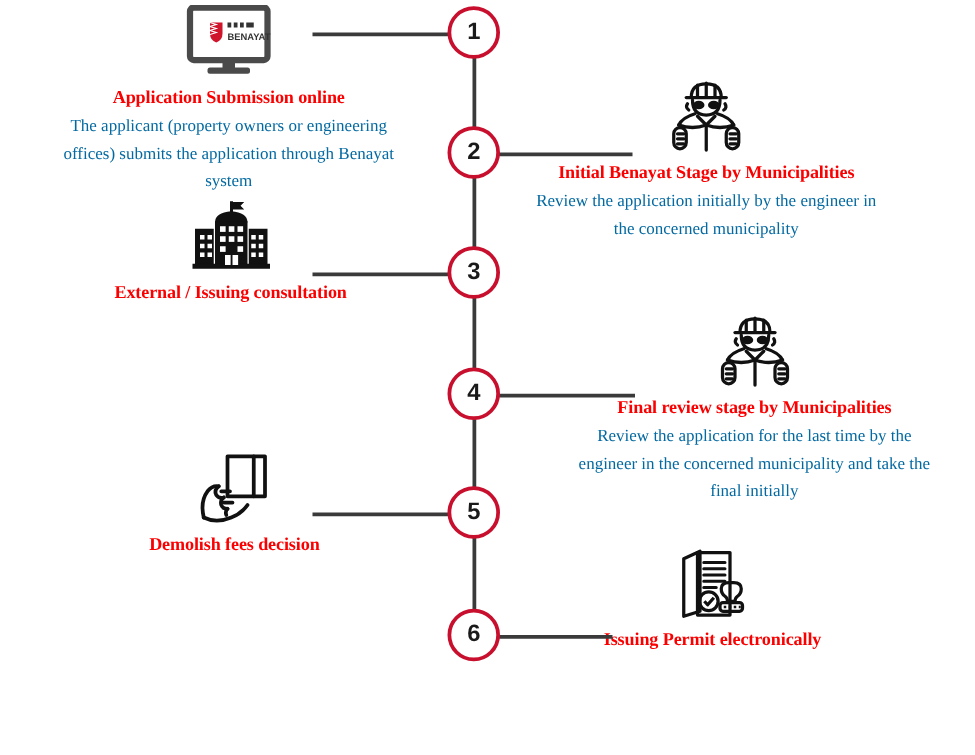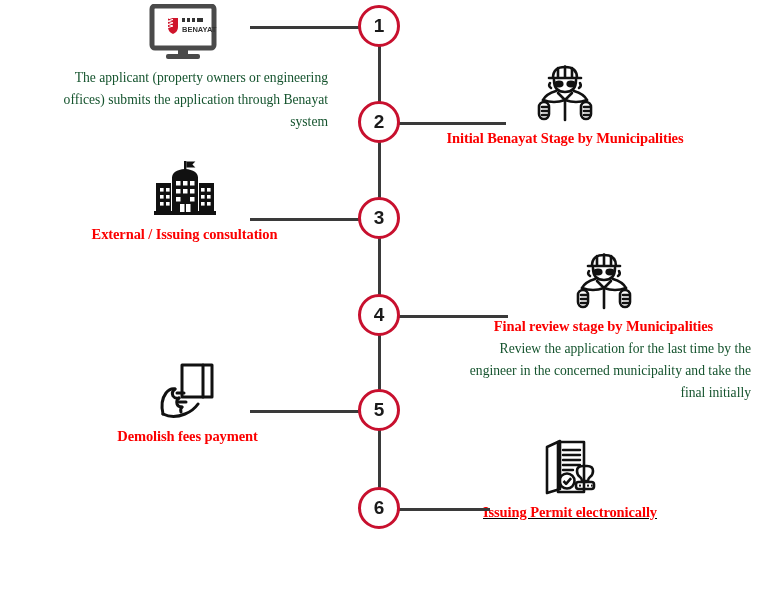--- a/index.html
+++ b/index.html
@@ -69,33 +69,33 @@
   .block .heading {
     color: #fb0000;
     font-weight: 700;
     font-size: 14.5px;
     text-align: center;
     margin-top: 6px;
     letter-spacing: -0.1px;
     line-height: 1.2;
   }
   .block .body {
-    color: #14532d;
+    color: #0369a1;
     font-size: 13.6px;
-    text-align: right;
+    text-align: center;
     line-height: 1.62;
     margin-top: 3px;
   }
 
   .b1 { left: 38px;  top: 2px;   width: 290px; }
   .b2 { left: 420px; top: 62px;  width: 290px; }
   .b3 { left: 12px;  top: 158px; width: 345px; }
   .b4 { left: 420px; top: 250px; width: 295px; margin-left: 36px; }
   .b5 { left: 45px;  top: 360px; width: 285px; }
-  .b6 { left: 424px; top: 436px; width: 292px; text-decoration: underline; }
+  .b6 { left: 424px; top: 436px; width: 292px; }
 
   svg { display: block; }
 </style>
 </head>
 <body>
 
 <div id="flow">
 
   <div class="spine"></div>
 
@@ -136,20 +136,21 @@
           <rect x="38" y="14" width="3" height="4"></rect>
             <rect x="43" y="14" width="3" height="4"></rect>
           <rect x="48" y="14" width="3" height="4"></rect>
             <rect x="53" y="14" width="6" height="4"></rect>
         </g>
         <text x="38" y="28" font-family="Liberation Sans, sans-serif" font-size="7.5" font-weight="700" fill="#333333">BENAYAT</text>
         <rect x="34" y="44" width="10" height="8" fill="#4a4a4a"></rect>
         <rect x="22" y="50" width="34" height="5" rx="2" fill="#4a4a4a"></rect>
       </svg>
     </div>
+    <div class="heading">Application Submission online</div>
     <div class="body">The applicant (property owners or engineering offices) submits the application through Benayat system</div>
   </div>
 
   <div class="block b2">
     <div class="icon-wrap">
       <svg width="74" height="62" viewBox="0 0 74 62">
         <g fill="none" stroke="#111111" stroke-width="2.6" stroke-linecap="round" stroke-linejoin="round">
           <path d="M25 16 q0 -11 12 -11 q12 0 12 11"></path>
           <path d="M21 16 h32"></path>
           <path d="M30 6 v9 M37 4.5 v10.5 M44 6 v9"></path>
@@ -165,20 +166,21 @@
           <path d="M14 45 h5 M14 49 h5 M14 53 h5"></path>
           <path d="M56 45 h5 M56 49 h5 M56 53 h5"></path>
         </g>
         <g fill="#111111">
           <ellipse cx="31" cy="22" rx="4.6" ry="3.4"></ellipse>
           <ellipse cx="43" cy="22" rx="4.6" ry="3.4"></ellipse>
         </g>
       </svg>
     </div>
     <div class="heading">Initial Benayat Stage by Municipalities</div>
+    <div class="body">Review the application initially by the engineer in the concerned municipality</div>
   </div>
 
   <div class="block b3">
     <div class="icon-wrap">
       <svg width="70" height="58" viewBox="0 0 70 58">
         <g fill="#111111">
           <rect x="34" y="1" width="2.4" height="9"></rect>
           <path d="M36.4 1.5 h9 l-3 3 l3 3 h-9 z"></path>
           <path d="M35 9 q-13 1 -13 9 h26 q0 -8 -13 -9 z"></path>
           <rect x="22" y="17" width="26" height="35"></rect>
@@ -252,21 +254,21 @@
           <path d="M48 3 v32"></path>
           <path d="M8 52 q-3 -13 3 -21 q4 -5 9 -4"></path>
           <path d="M20 27 q-4 3 -2 7 q2 3 6 2"></path>
           <path d="M24 36 q-3 2 -2 6 q1 3 5 3"></path>
           <path d="M27 45 q-2 2 -1 5"></path>
           <path d="M22 31 h7 M24 40 h7"></path>
           <path d="M8 52 q10 5 22 0 q8 -3 13 -10"></path>
         </g>
       </svg>
     </div>
-    <div class="heading">Demolish fees payment</div>
+    <div class="heading">Demolish fees decision</div>
   </div>
 
   <div class="block b6">
     <div class="icon-wrap">
       <svg width="70" height="62" viewBox="0 0 70 62">
         <g fill="none" stroke="#111111" stroke-width="2.6" stroke-linejoin="round">
           <path d="M12 11 l13 -6 v48 l-13 4 z"></path>
           <path d="M23 6 h26 v50 h-26 z"></path>
         </g>
         <g stroke="#111111" stroke-width="2.4" stroke-linecap="round">

